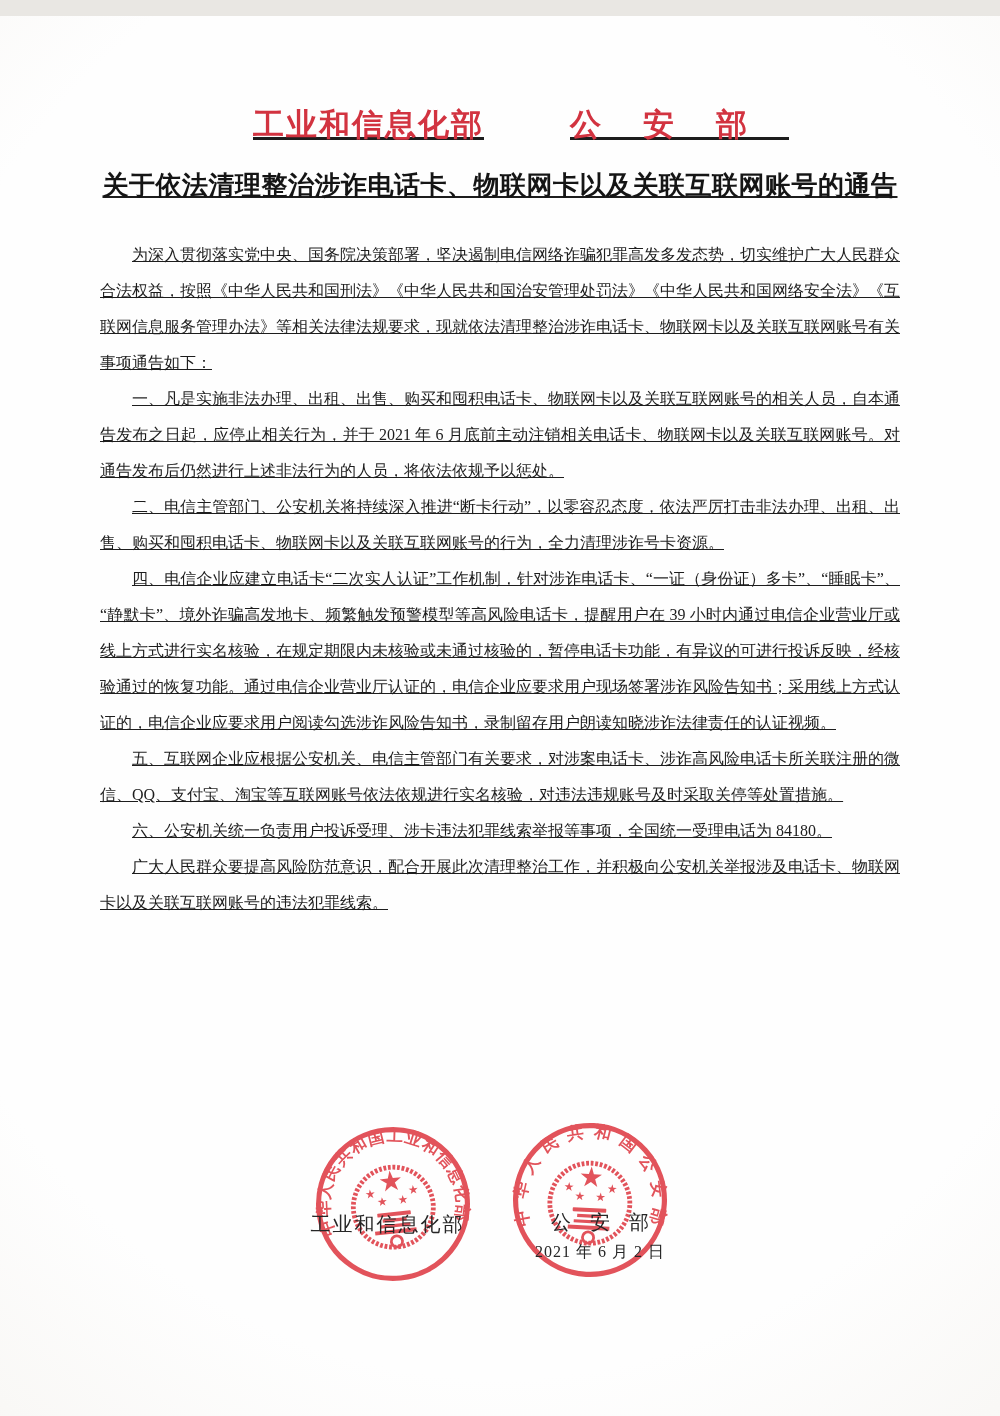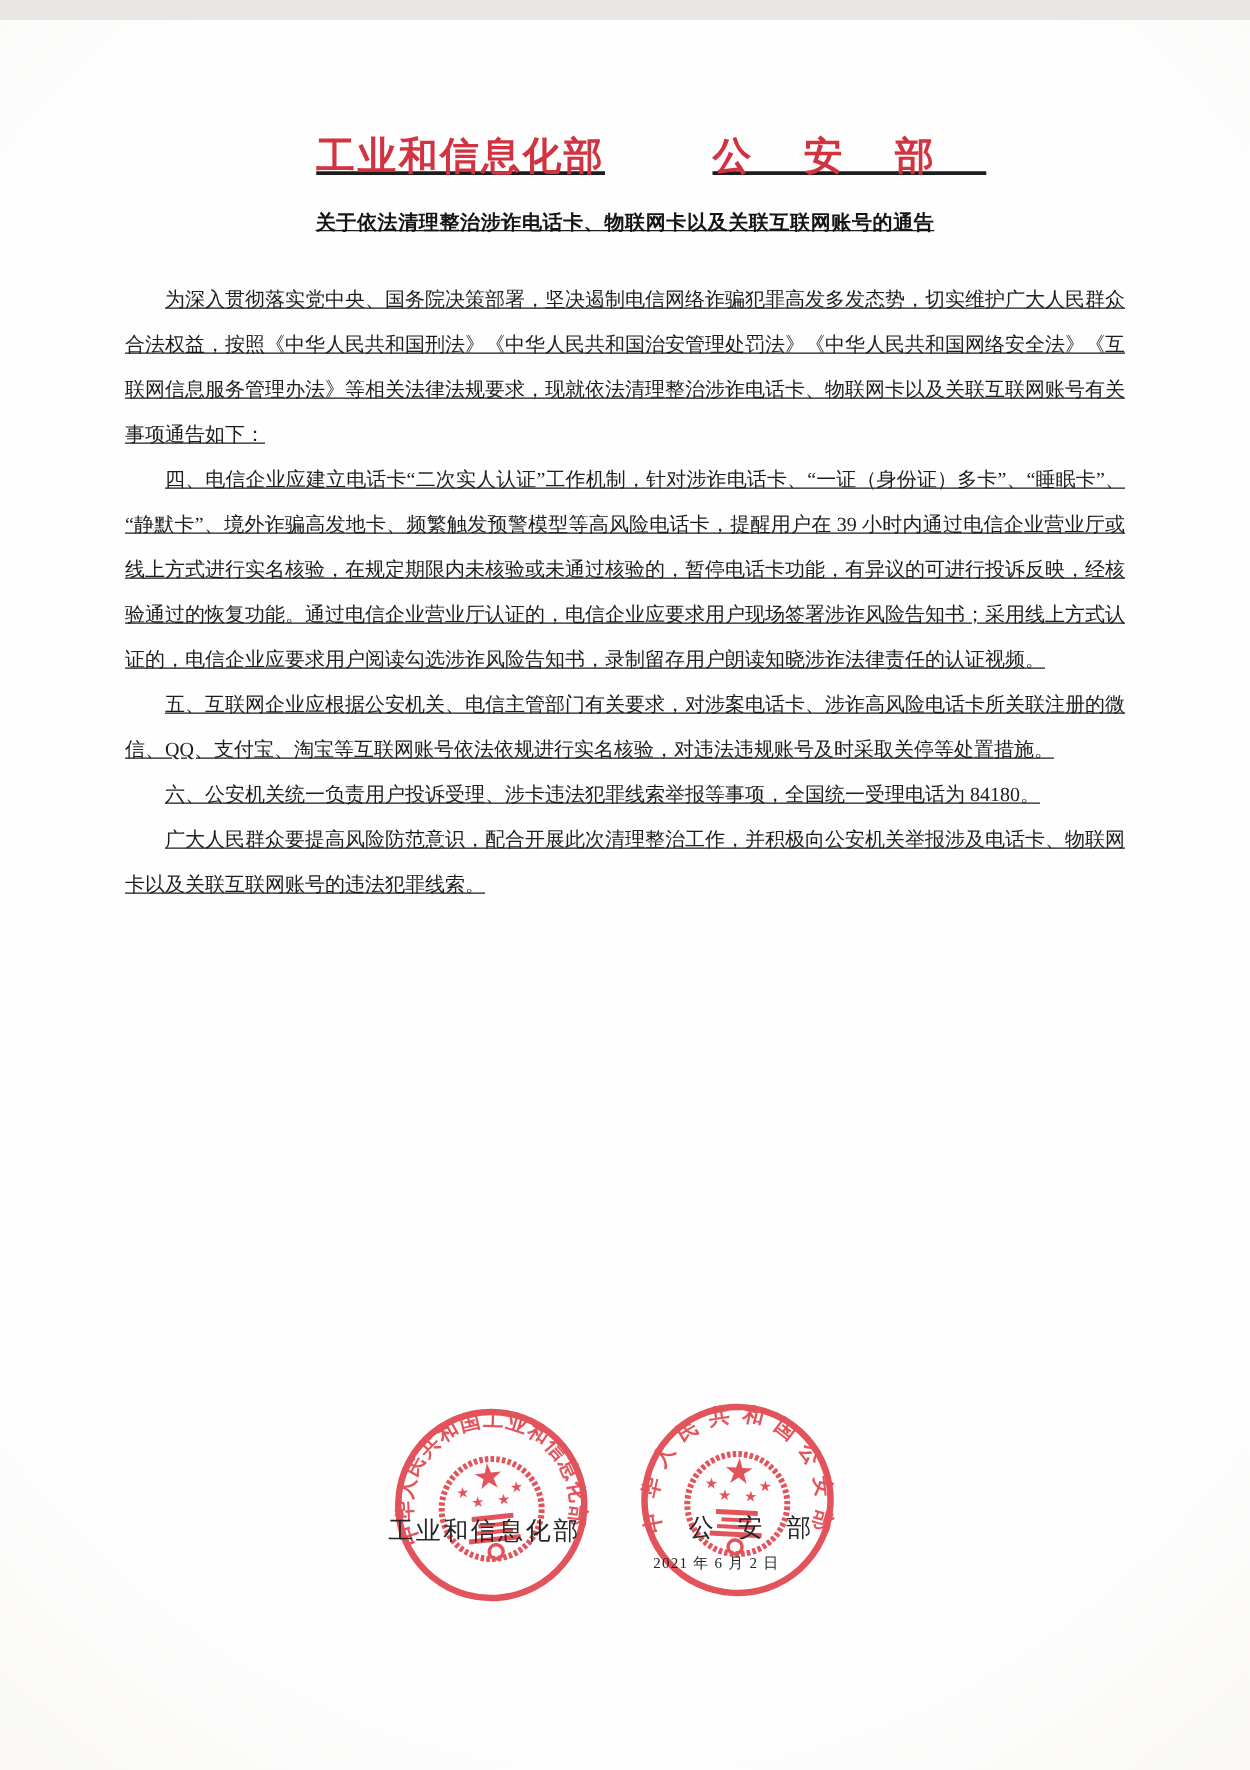--- a/index.html
+++ b/index.html
@@ -19,21 +19,21 @@
     display:flex; justify-content:center; align-items:baseline;
     font-weight:bold; font-size:31px; line-height:38px;
     color:#d23340;
   }
   .agency-left  { letter-spacing:2px; }
   .agency-right { margin-left:86px; letter-spacing:42px; margin-right:-42px; }
   
   .doc-title {
     margin-top:24px;
     text-align:center;
-    font-size:16px; font-weight:bold;
+    font-size:26px; font-weight:bold;
     letter-spacing:0.5px;
     color:#151515;
   }
   
   .body-text {
     margin:34px 100px 0 100px;
     font-size:16px; line-height:36px;
     text-align:justify;
     color:#1d1d1d;
   }
@@ -52,36 +52,38 @@
   
   .sig {
     position:absolute;
     text-align:center;
     color:#262626;
     font-size:20px;
     white-space:nowrap;
   }
   .sig-left  { left:295px; top:1195px; width:185px; letter-spacing:2px; }
   .sig-right { left:510px; top:1193px; width:180px; letter-spacing:19px; text-indent:19px; }
-  .seal-date { left:478px; top:1226px; width:190px; font-size:12px; letter-spacing:1px; }
+  .seal-date { left:505px; top:1226px; width:190px; font-size:16px; letter-spacing:1px; }
 </style>
 </head>
 <body>
 
 <div class="page">
 
   <div class="agency-header">
     <span class="agency-left">工业和信息化部</span>
     <span class="agency-right">公安部</span>
   </div>
 
   <div class="doc-title">关于依法清理整治涉诈电话卡、物联网卡以及关联互联网账号的通告</div>
 
   <div class="body-text">
     <p>为深入贯彻落实党中央、国务院决策部署，坚决遏制电信网络诈骗犯罪高发多发态势，切实维护广大人民群众合法权益，按照《中华人民共和国刑法》《中华人民共和国治安管理处罚法》《中华人民共和国网络安全法》《互联网信息服务管理办法》等相关法律法规要求，现就依法清理整治涉诈电话卡、物联网卡以及关联互联网账号有关事项通告如下：</p>
+    <p>一、凡是实施非法办理、出租、出售、购买和囤积电话卡、物联网卡以及关联互联网账号的相关人员，自本通告发布之日起，应停止相关行为，并于 2021 年 6 月底前主动注销相关电话卡、物联网卡以及关联互联网账号。对通告发布后仍然进行上述非法行为的人员，将依法依规予以惩处。</p>
+    <p>二、电信主管部门、公安机关将持续深入推进“断卡行动”，以零容忍态度，依法严厉打击非法办理、出租、出售、购买和囤积电话卡、物联网卡以及关联互联网账号的行为，全力清理涉诈号卡资源。</p>
     <p>四、电信企业应建立电话卡“二次实人认证”工作机制，针对涉诈电话卡、“一证（身份证）多卡”、“睡眠卡”、“静默卡”、境外诈骗高发地卡、频繁触发预警模型等高风险电话卡，提醒用户在 39 小时内通过电信企业营业厅或线上方式进行实名核验，在规定期限内未核验或未通过核验的，暂停电话卡功能，有异议的可进行投诉反映，经核验通过的恢复功能。通过电信企业营业厅认证的，电信企业应要求用户现场签署涉诈风险告知书；采用线上方式认证的，电信企业应要求用户阅读勾选涉诈风险告知书，录制留存用户朗读知晓涉诈法律责任的认证视频。</p>
     <p>五、互联网企业应根据公安机关、电信主管部门有关要求，对涉案电话卡、涉诈高风险电话卡所关联注册的微信、QQ、支付宝、淘宝等互联网账号依法依规进行实名核验，对违法违规账号及时采取关停等处置措施。</p>
     <p>六、公安机关统一负责用户投诉受理、涉卡违法犯罪线索举报等事项，全国统一受理电话为 84180。</p>
     <p>广大人民群众要提高风险防范意识，配合开展此次清理整治工作，并积极向公安机关举报涉及电话卡、物联网卡以及关联互联网账号的违法犯罪线索。</p>
   </div>
 
   <svg class="seal seal-left" viewBox="0 0 200 200" aria-hidden="true">
     <defs>
       <path id="arcL" d="M 26 132 A 80 80 0 1 1 174 132" fill="none"></path>
       <path id="starL" d="M0,-10 L2.245,-3.09 L9.51,-3.09 L3.633,1.18 L5.878,8.09 L0,3.82 L-5.878,8.09 L-3.633,1.18 L-9.51,-3.09 L-2.245,-3.09 Z"></path>

